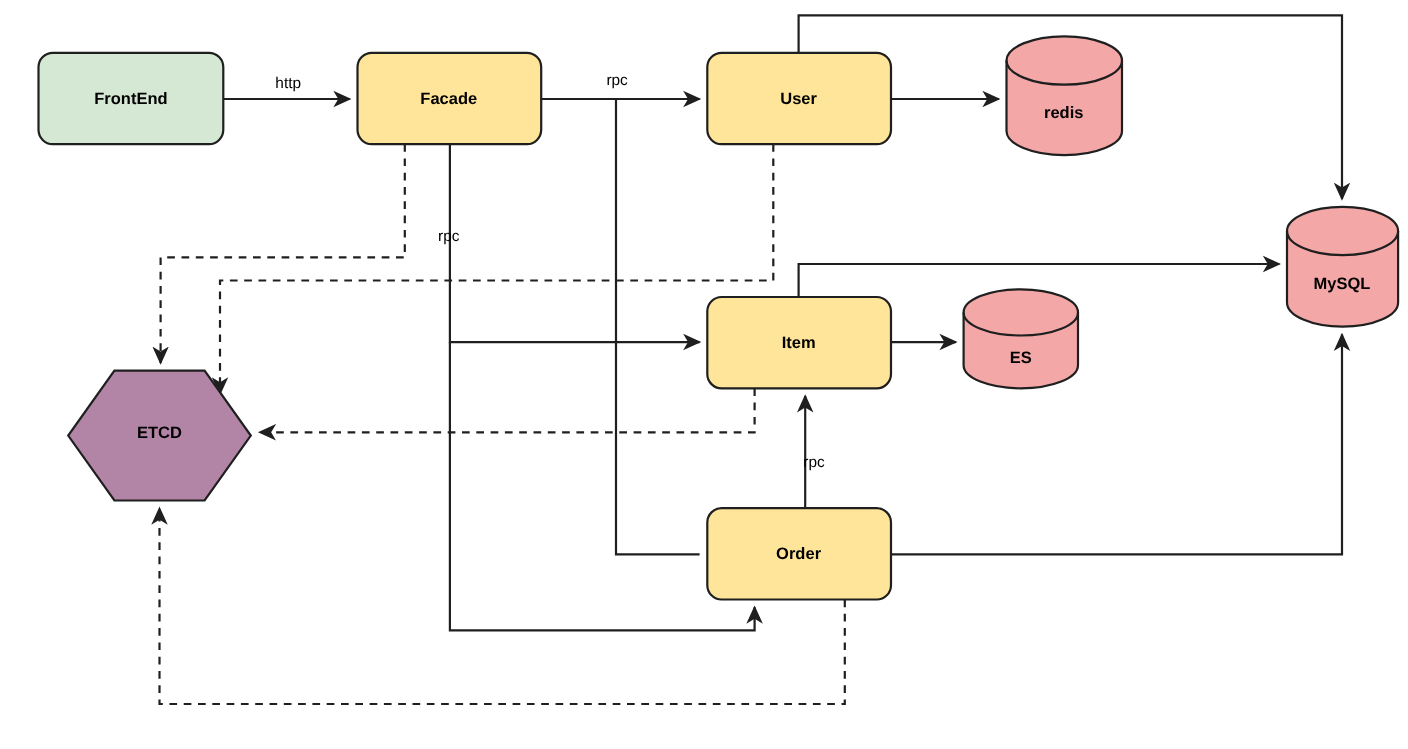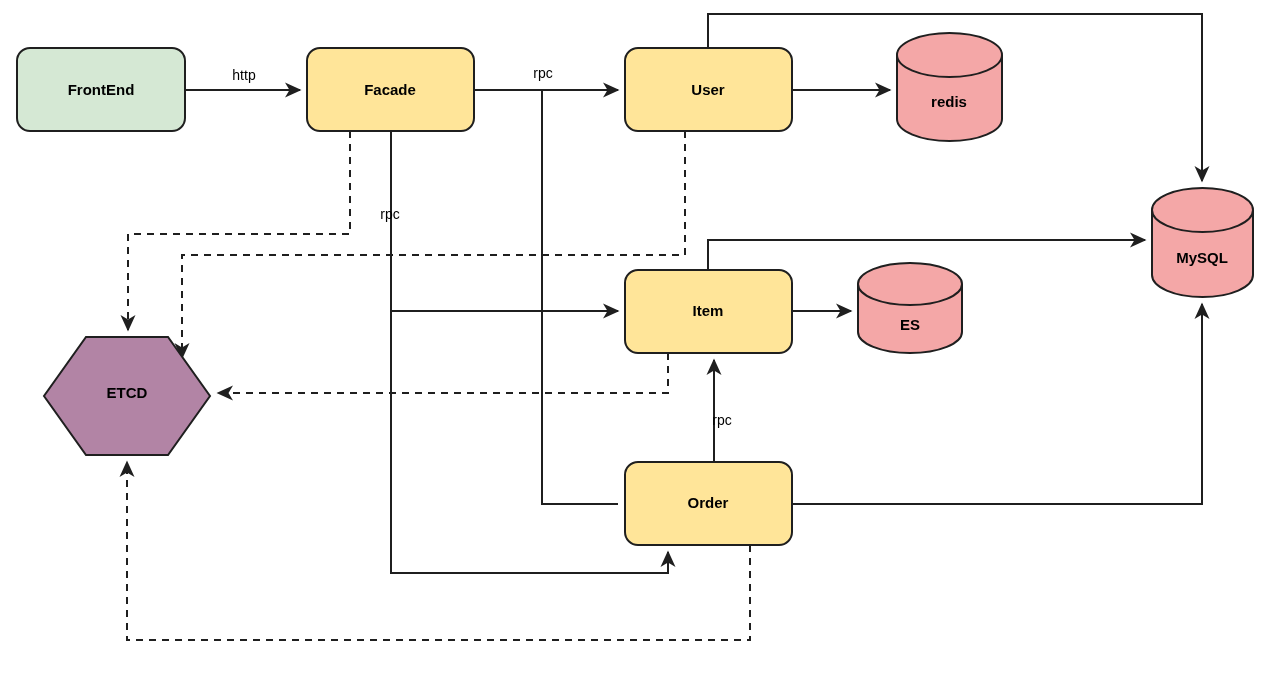--- a/index.html
+++ b/index.html
@@ -10,20 +10,21 @@
   body {
     width: 1280px;
     height: 681px;
     font-family: "Liberation Sans", sans-serif;
     overflow: hidden;
   }
   #diagram-root {
     position: relative;
     width: 1132px;
     height: 681px;
+    padding-left: 18px;
   }
   svg.canvas {
     display: block;
     width: 1280px;
     height: 681px;
   }
   .node-label {
     font-family: "Liberation Sans", sans-serif;
     font-size: 15px;
     font-weight: bold;

